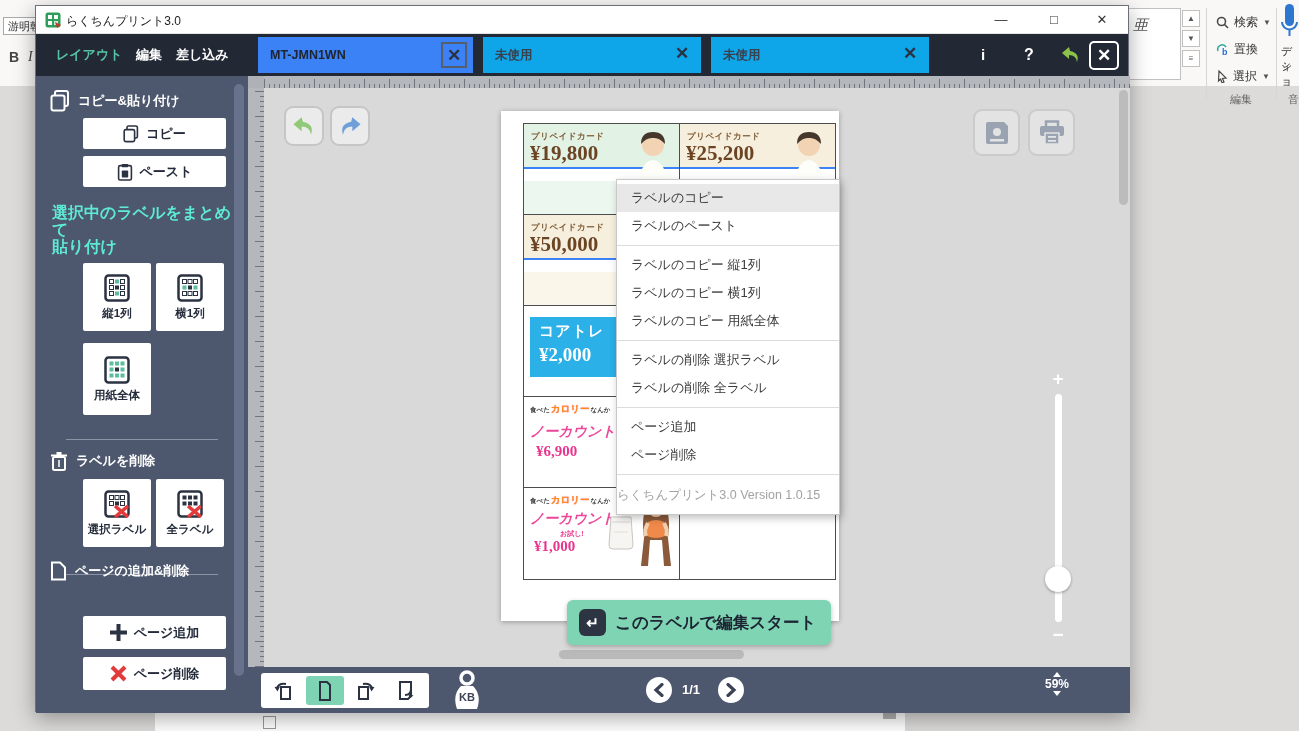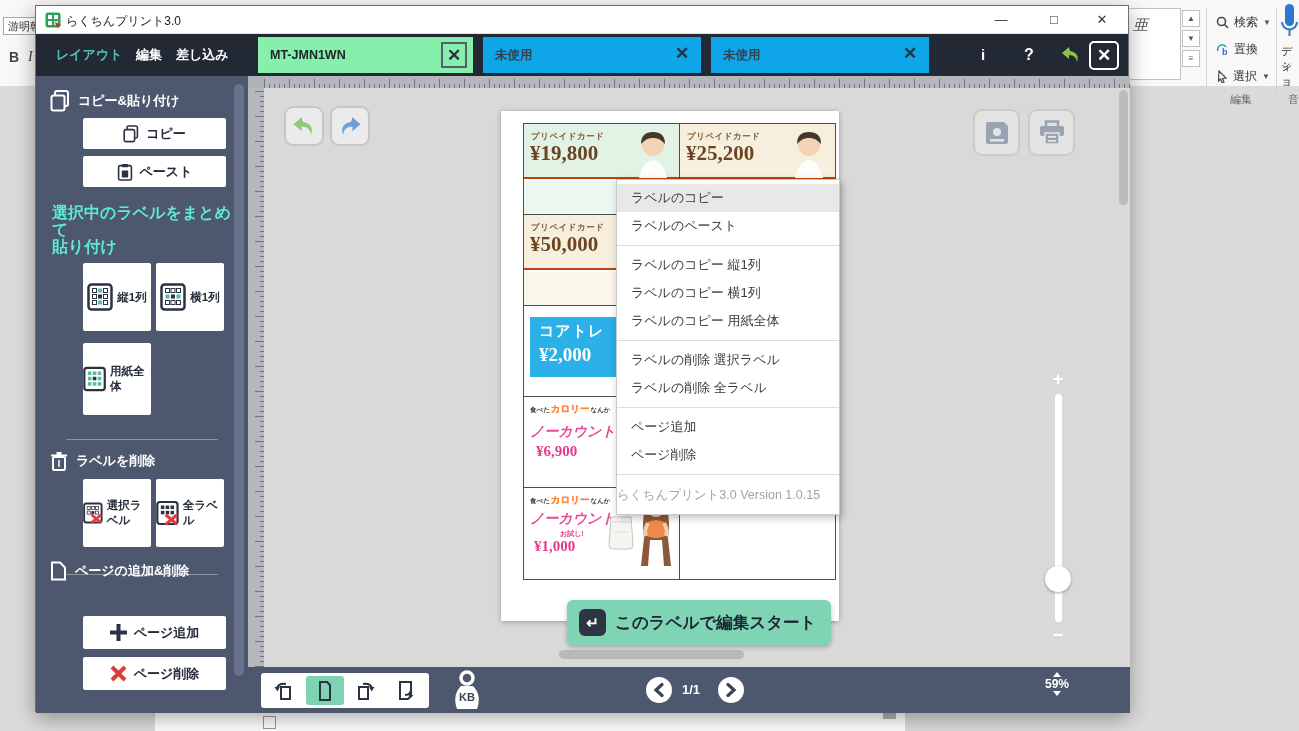--- a/index.html
+++ b/index.html
@@ -24,50 +24,50 @@
 
 .window{left:35px;top:5px;width:1094px;height:707px;border:1px solid #6a6f7a;box-shadow:0 6px 20px rgba(0,0,0,.35);background:#d9d9d9}
 .titlebar{left:0;top:0;width:100%;height:28px;background:#fff;border-bottom:1px solid #e3e3e3}
 .titlebar .title{left:30px;top:7px;font-size:12px;color:#222}
 .win-ctl{top:0;width:42px;height:28px;text-align:center;line-height:28px;font-size:13px;color:#333}
 .menubar{left:0;top:28px;width:100%;height:42px;background:#232835}
 .menu-item{top:0;height:28px;line-height:42px;font-size:13px;font-weight:700;color:#fff}
 .menu-item.active{color:#55c3a3}
 .menu-notch{left:200px;top:42px;width:0;height:0;border-left:9px solid transparent;border-right:9px solid transparent;border-top:8px solid #232835}
 .tab{top:3px;height:36px;display:flex;align-items:center;padding:0 6px 0 12px}
-.tab.active{background:#86efac}
+.tab.active{background:#3b82f6}
 .tab.inactive{background:#0ea5e9}
 .tab-label{flex:1;font-size:12.5px;font-weight:700;color:#20252f}
 .tab.inactive .tab-label{color:#39404e}
 .tab-x{width:26px;height:26px;text-align:center;line-height:24px;font-size:17px;font-weight:700;color:#2b3242}
 .tab.active .tab-x{border:2px solid #565d6b}
 .mb-glyph{top:0;height:42px;line-height:42px;color:#fff;font-weight:700}
 .mb-close{top:7px;width:30px;height:29px;border:2px solid #fff;border-radius:5px;color:#fff;font-size:17px;font-weight:700;text-align:center;line-height:25px}
 
 .sidebar{left:0;top:70px;width:212px;height:637px;background:#4d576d}
 .sb-head{display:flex;align-items:center;gap:8px;font-size:13px;font-weight:700;color:#fff}
 .sb-btn{background:#fff;border-radius:2px;display:flex;align-items:center;justify-content:center;gap:7px;font-size:13px;font-weight:700;color:#242b3a}
-.sb-sq{background:#fff;border-radius:2px;display:flex;flex-direction:row;align-items:center;justify-content:center;gap:4px;font-size:11.5px;font-weight:700;color:#242b3a}
+.sb-sq{background:#fff;border-radius:2px;display:flex;flex-direction:column;align-items:center;justify-content:center;gap:4px;font-size:11.5px;font-weight:700;color:#242b3a}
 .sb-divider{height:1px;background:#8b93a5}
 .sb-batch{font-size:16px;font-weight:700;color:#5eead4;line-height:17px}
 .sb-scroll{left:198px;top:8px;width:10px;height:592px;background:#68728d;border-radius:5px}
 
 .canvas{left:212px;top:70px;width:882px;height:591px;background:#d9d9d9}
 .ruler-corner{left:212px;top:70px;width:16px;height:12px;background:#aeb2b6}
 .h-ruler{left:228px;top:70px;width:866px;height:12px;background:#b4b8bc;background-image:repeating-linear-gradient(90deg,#70757d 0 1px,transparent 1px 5px),repeating-linear-gradient(90deg,#70757d 0 1px,transparent 1px 25px);background-size:100% 4px,100% 9px;background-position:left bottom,left bottom;background-repeat:no-repeat}
 .v-ruler{left:212px;top:82px;width:16px;height:579px;background:#b4b8bc;background-image:repeating-linear-gradient(0deg,#70757d 0 1px,transparent 1px 5px),repeating-linear-gradient(0deg,#70757d 0 1px,transparent 1px 25px);background-size:4px 100%,9px 100%;background-position:right top,right top;background-repeat:no-repeat}
 .tool-sq{background:#ebebeb;border:2px solid #c6c6c6;border-radius:9px;display:flex;align-items:center;justify-content:center}
 .tool-sq.dim{background:#e3e3e3;border-color:#cbcbcb}
 
 .paper{left:465px;top:105px;width:338px;height:510px;background:#fff;box-shadow:0 1px 5px rgba(0,0,0,.3)}
 .paper-grid{position:absolute;left:22px;top:12px;display:grid;grid-template-columns:156px 155px;grid-auto-rows:91px;border:1px solid #4d4d4d}
 .cell{position:relative;background:#fff;border-right:1px solid #4d4d4d;border-bottom:1px solid #4d4d4d;overflow:hidden}
 .cell:nth-child(2n){border-right:none}
 .cell:nth-child(n+9){border-bottom:none}
-.pp-photo{position:absolute;left:0;top:0;right:0;height:55px;border-bottom:2px solid #c2410c}
+.pp-photo{position:absolute;left:0;top:0;right:0;height:45px;border-bottom:2px solid #3b82f6}
 .pp-lower{position:absolute;left:0;top:57px;right:0;bottom:0}
 .sel .pp-photo{background:#e2f2e4}.sel .pp-lower{background:#ecf8ef}
 .cream .pp-photo{background:#f7efdd}.cream .pp-lower{background:#fbf6ea}
 .pp-name{position:absolute;left:7px;top:7px;font-size:8.5px;font-weight:700;color:#7d5a33;letter-spacing:.5px}
 .pp-price{position:absolute;left:6px;top:17px;font-family:"Liberation Serif",serif;font-size:21px;font-weight:700;color:#6b4423}
 .pp-person{position:absolute;right:2px;top:2px}
 .core-box{position:absolute;left:6px;top:11px;width:98px;height:60px;background:#2bb0e8;color:#fff;padding:5px 0 0 9px}
 .core-l1{font-size:15px;font-weight:700;letter-spacing:1px}
 .core-l2{font-family:"Liberation Serif",serif;font-size:19px;font-weight:700;margin-top:3px}
 .cal-head{position:absolute;left:6px;top:6px;display:flex;align-items:baseline;gap:1px;white-space:nowrap}

